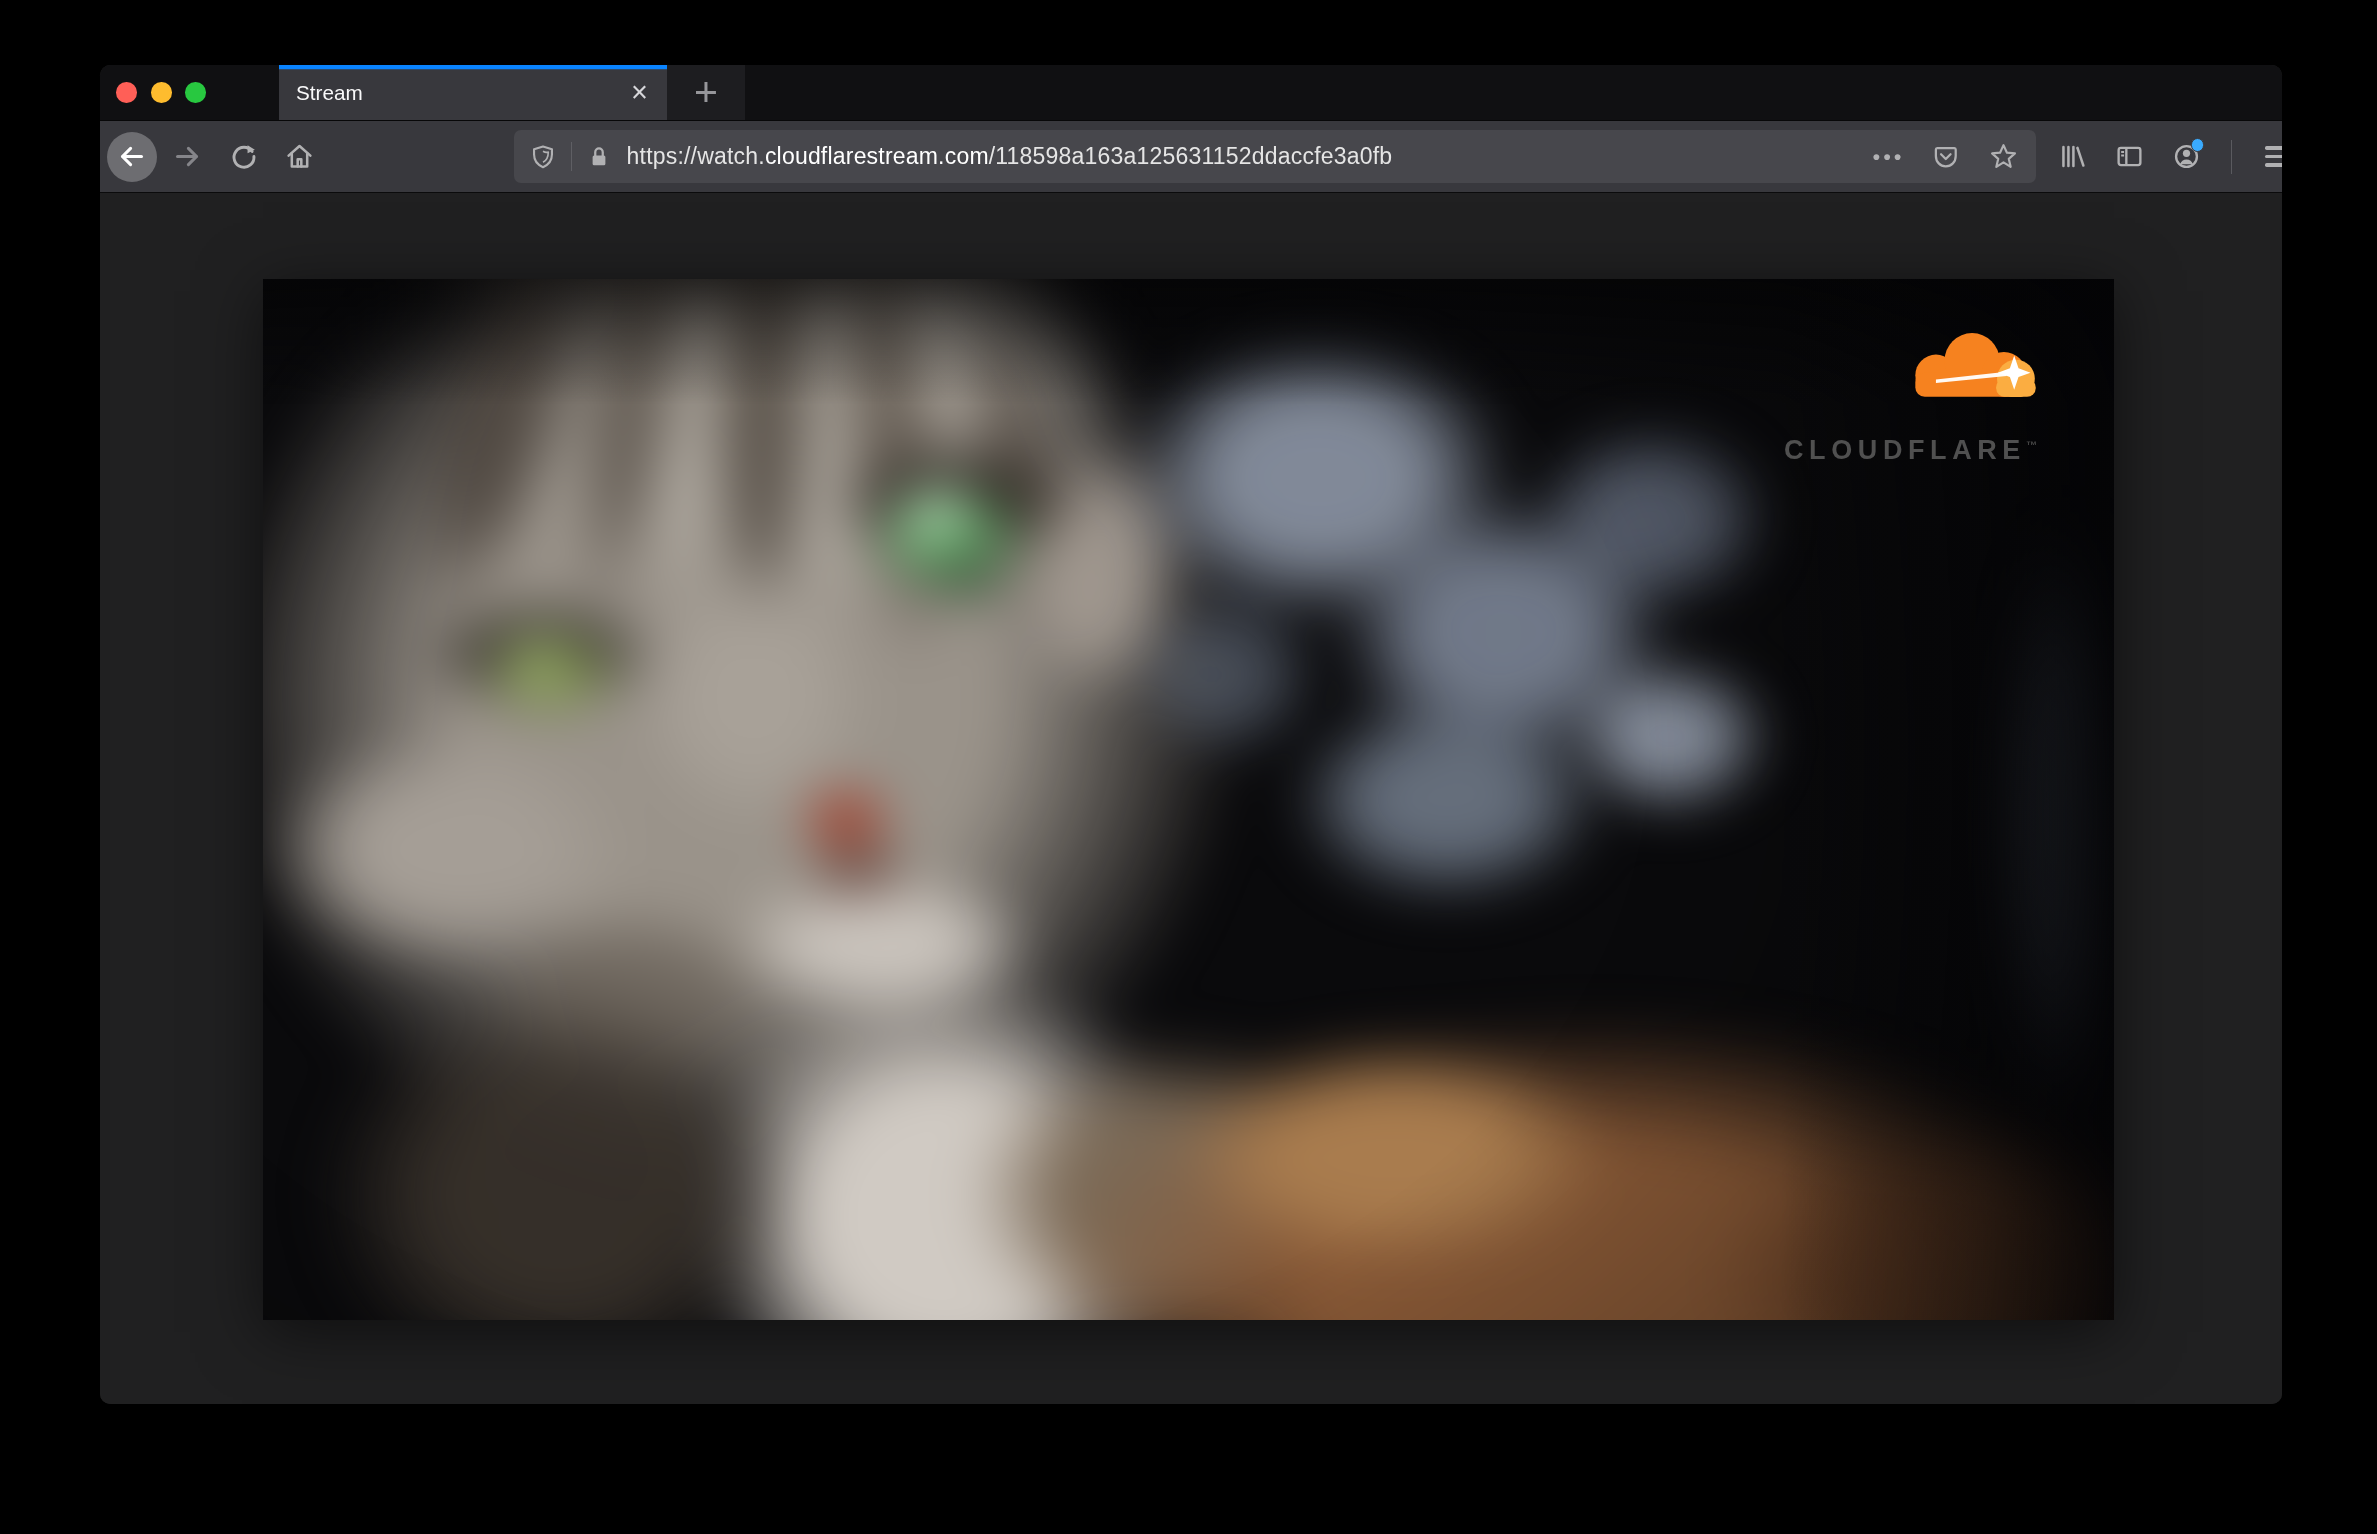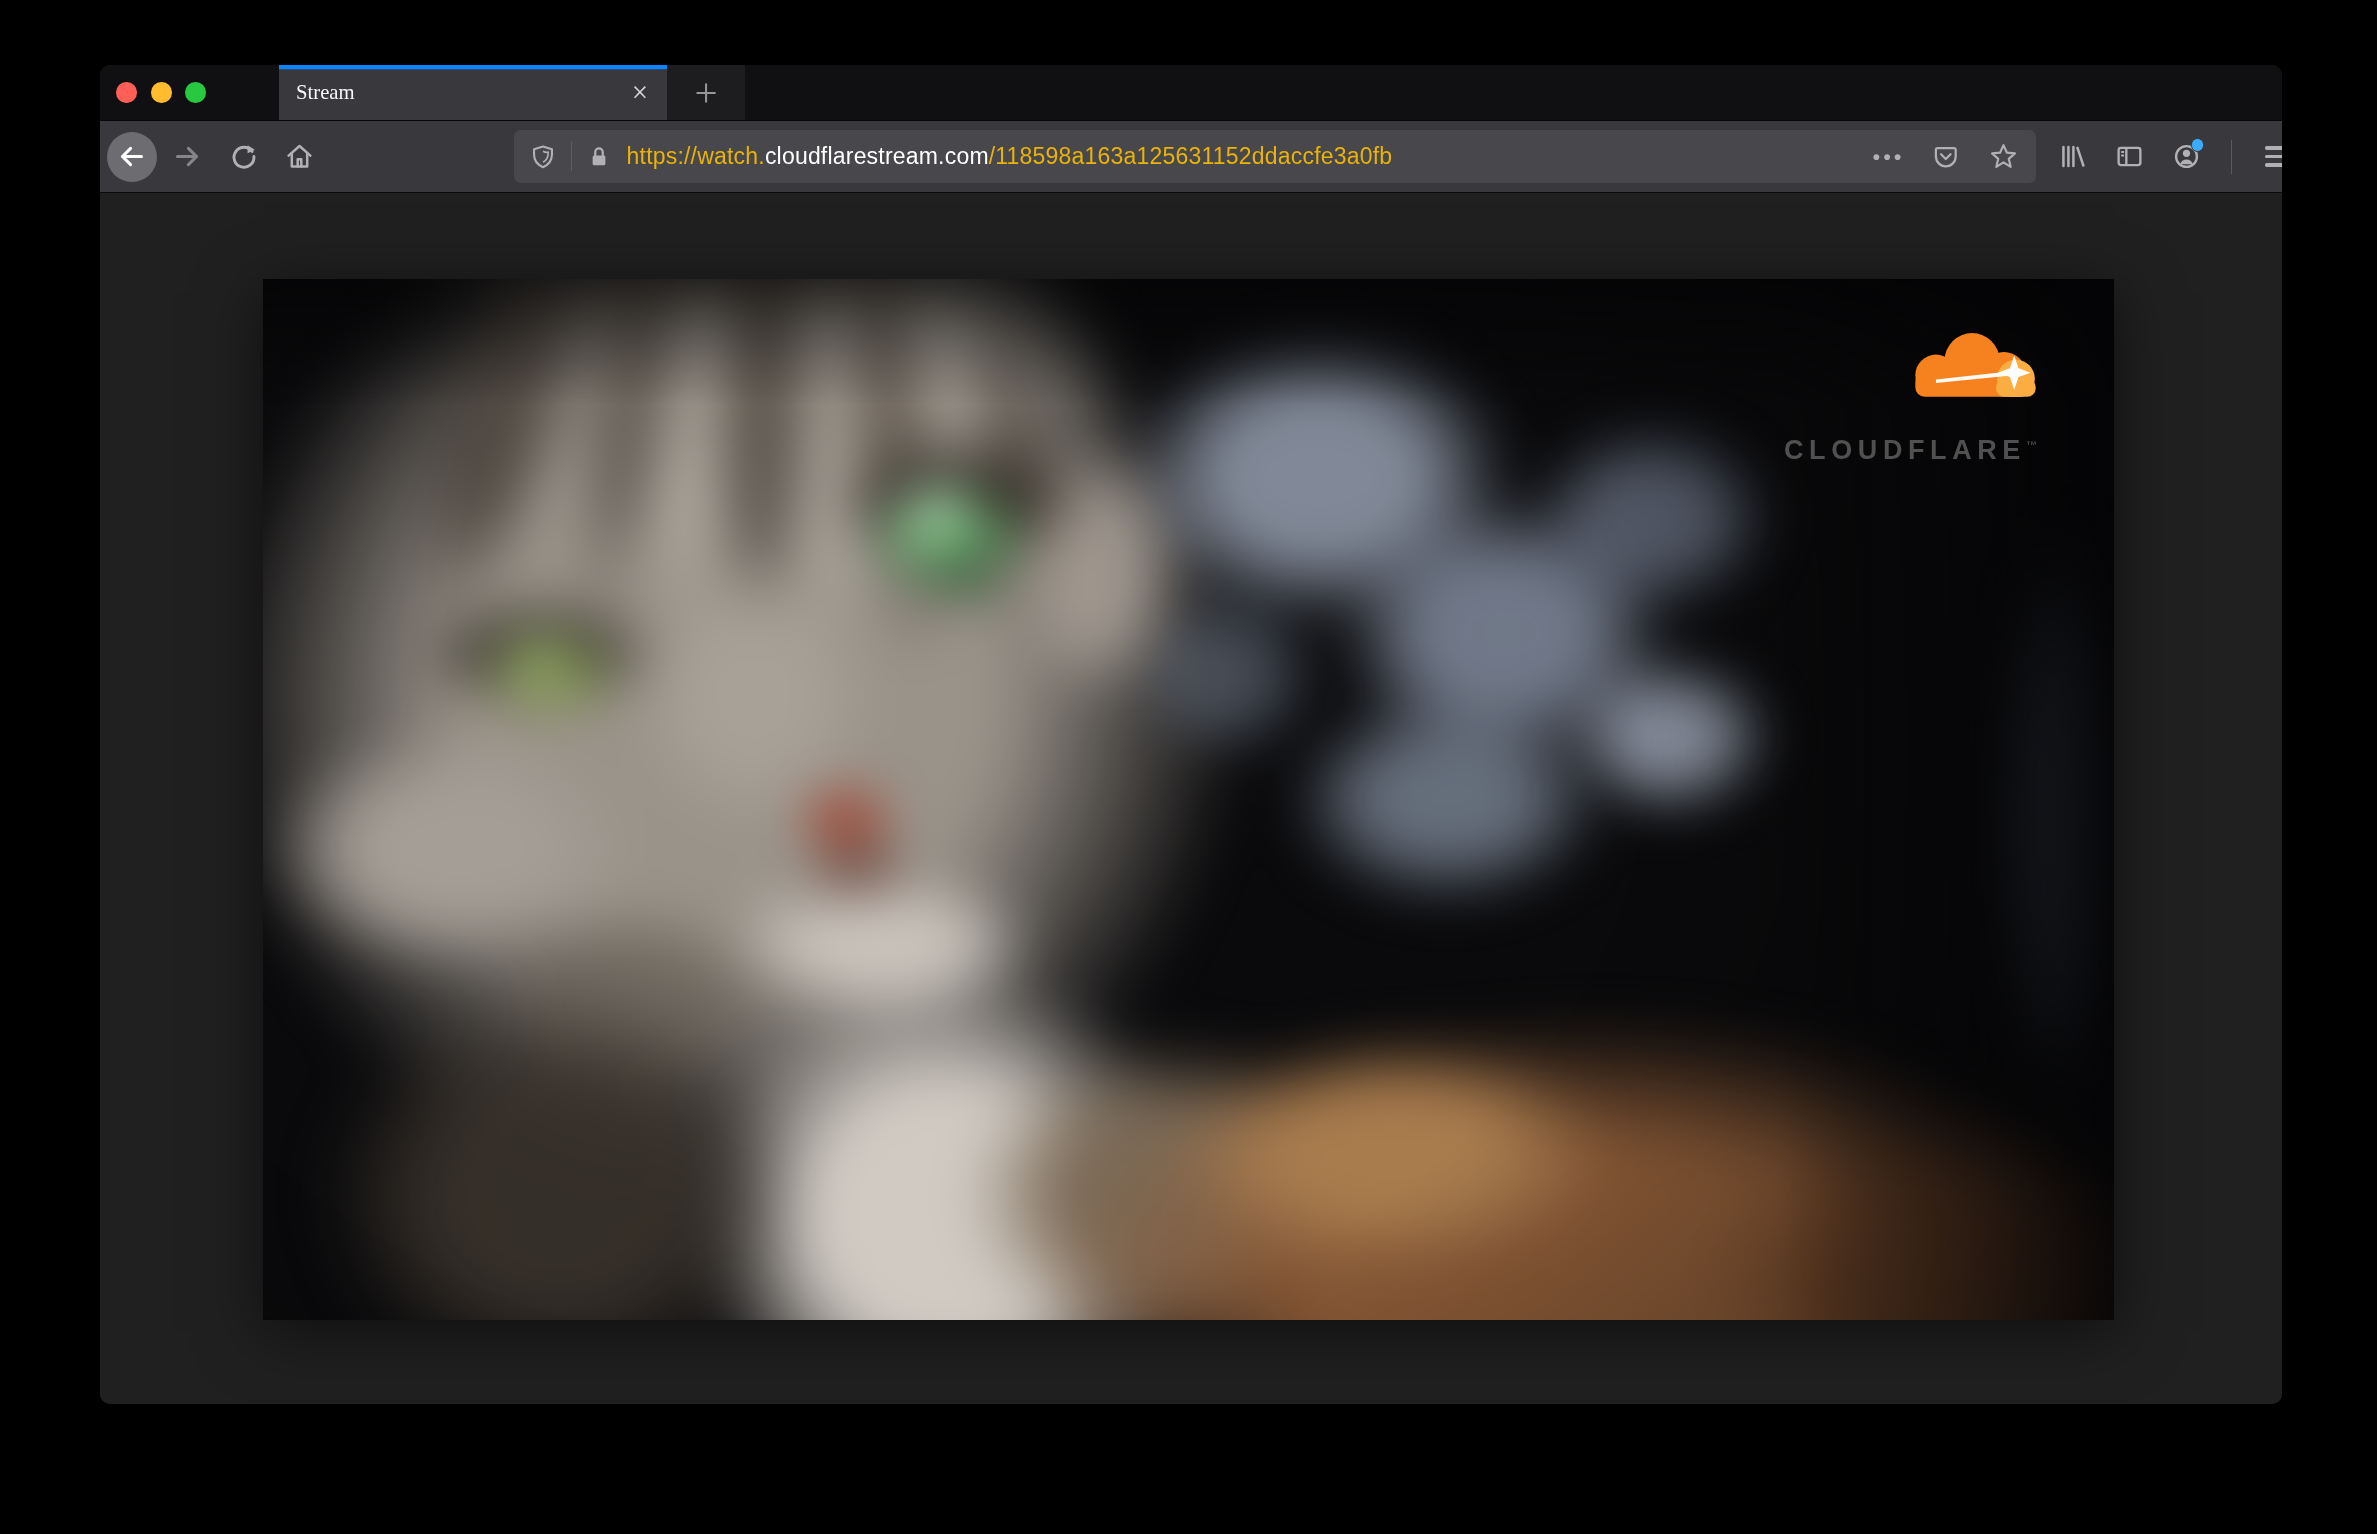--- a/index.html
+++ b/index.html
@@ -3,40 +3,40 @@
 <meta charset="utf-8">
 <style>
   html,body{margin:0;padding:0;background:#000;}
   .stage{position:relative;width:2377px;height:1534px;background:#000;overflow:hidden;
          font-family:"Liberation Sans","DejaVu Sans",sans-serif;}
   .window{position:absolute;left:100px;top:65px;width:2182px;height:1339px;border-radius:10.3px;
           overflow:hidden;display:flex;flex-direction:column;background:#202021;
           box-shadow:0 17px 69px rgba(0,0,0,.8);}
   
   .tabbar{height:55px;flex:none;background:#101012;display:flex;align-items:stretch;
-          border-bottom:0.9px solid #070708;font-family:Liberation Serif, serif;}
+          border-bottom:0.9px solid #070708;}
   .traffic{width:179px;flex:none;display:flex;align-items:center;gap:13.8px;padding-left:16.4px;box-sizing:border-box;}
   .light{width:20.7px;height:20.7px;border-radius:50%;}
   .tab{width:388px;flex:none;background:#38383d;display:flex;align-items:center;
        box-shadow:inset 0 4.3px 0 var(--accent);}
   .tab-title{color:#f9f9fa;font-size:20.7px;padding-left:17px;flex:1;}
   .tab-close{color:#d7d7db;font-size:29px;font-weight:300;padding:0 19px;line-height:1;}
   .newtab{width:78px;flex:none;background:#1d1d20;color:#96969a;font-size:41px;font-weight:200;
           display:flex;align-items:center;justify-content:center;line-height:1;}
   
   .toolbar{height:72px;flex:none;background:#38383d;display:flex;align-items:center;
            padding:0 19px 0 6.9px;box-sizing:border-box;border-bottom:0.9px solid #0b0b0c;}
   .navbtn{width:50px;height:50px;flex:none;display:flex;align-items:center;justify-content:center;margin-right:6px;}
   .back-circle{background:#6d6d71;border-radius:50%;}
   .spacer{width:183px;flex:none;}
   .urlbar{width:1522px;height:53px;flex:none;background:#47474c;border-radius:6.9px;
           display:flex;align-items:center;padding:0 13.8px;box-sizing:border-box;}
   .urlbar .divider{width:0.9px;height:29px;background:#5f5f64;margin:0 12px;flex:none;}
   .urltext{font-size:23px;white-space:nowrap;margin-left:12px;letter-spacing:0.2px;}
-  .dim{color:#eab308;} .host{color:#ffffff;}
+  .dim{color:#e5e5e5;} .host{color:#ffffff;}
   .page-actions{margin-left:auto;display:flex;align-items:center;gap:26px;padding-right:3.4px;}
   .ellipsis{color:#b1b1b3;font-size:20.7px;font-weight:bold;letter-spacing:3.4px;}
   .rightcluster{display:flex;align-items:center;gap:26px;margin-left:20.7px;}
   .vsep{width:0.9px;height:34px;background:#5a5a5f;margin:0 3.4px;}
   .iconbox{position:relative;width:31px;height:31px;display:flex;align-items:center;justify-content:center;flex:none;}
   .dot{position:absolute;right:-2.6px;top:-2.6px;width:11.2px;height:11.2px;border-radius:50%;
        background:var(--notif);border:1.7px solid #38383d;}
   .burger{display:flex;flex-direction:column;gap:5.2px;}
   .burger div{width:23px;height:3.4px;border-radius:1.7px;background:#b1b1b3;}
   

